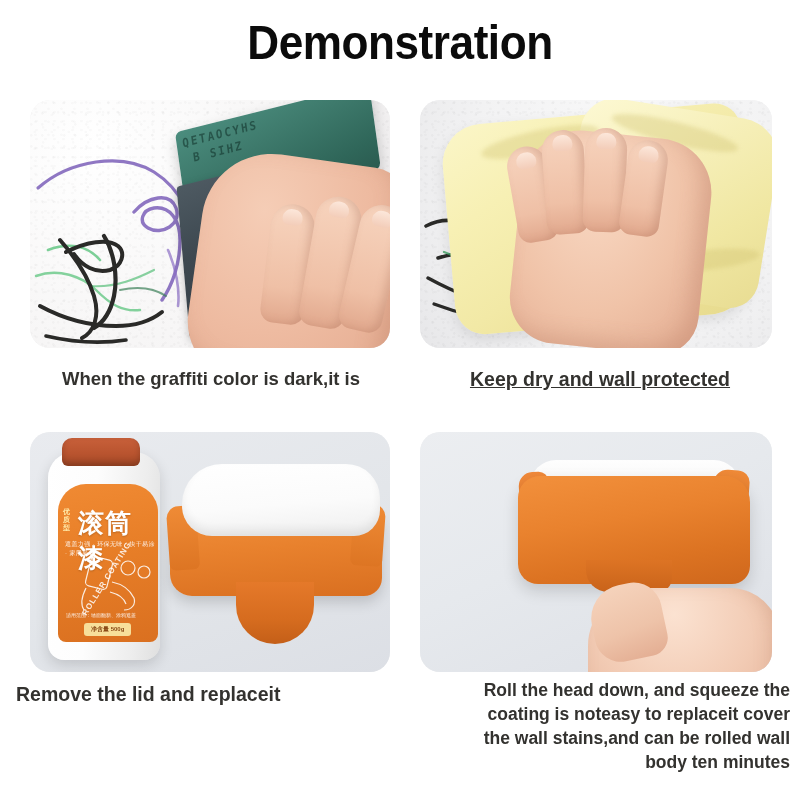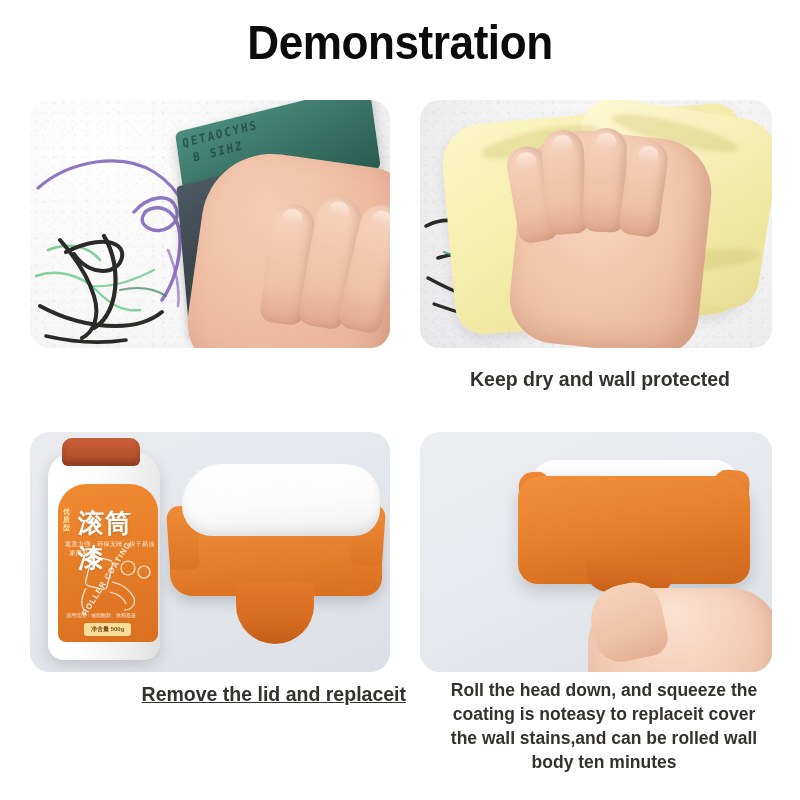--- a/index.html
+++ b/index.html
@@ -281,23 +281,23 @@
   }
 
   
   .cap-txt{
     position:absolute;
     color:#33322f;
     font-weight:bold;
     font-family:"Liberation Sans","DejaVu Sans",sans-serif;
   }
   .c1{left:16px;top:366px;width:390px;text-align:center;font-size:18.5px;line-height:26px;}
-  .c2{left:412px;top:366px;width:376px;text-align:center;font-size:19.5px;line-height:26px;}
-  .c3{left:16px;top:680px;width:390px;text-align:right;font-size:19.5px;line-height:29px;text-decoration:underline;}
-  .c4{left:418px;top:678px;width:372px;text-align:center;font-size:17.5px;line-height:24px;}
+  .c2{left:412px;top:366px;width:376px;text-align:center;font-size:19.5px;line-height:26px;text-decoration:underline;}
+  .c3{left:16px;top:680px;width:390px;text-align:left;font-size:19.5px;line-height:29px;}
+  .c4{left:418px;top:678px;width:372px;text-align:right;font-size:17.5px;line-height:24px;}
   .c4 div{white-space:nowrap;}
 </style>
 </head>
 <body>
 
 <div class="page">
 
   <div class="title">Demonstration</div>
 
   <div class="photo p1">
@@ -430,20 +430,21 @@
       <div class="r4-earR"></div>
       <div class="r4-body"></div>
       <div class="r4-stub"></div>
 
       <div class="hand4"></div>
       <div class="thumb4"></div>
     </div>
   </div>
 
   <div class="cap-txt c1">
+    <div>When the graffiti color is dark,it is</div>
   </div>
 
   <div class="cap-txt c2">
     <div>Keep dry and wall protected</div>
   </div>
 
   <div class="cap-txt c3">
     <div>Remove the lid and replaceit</div>
   </div>
 

